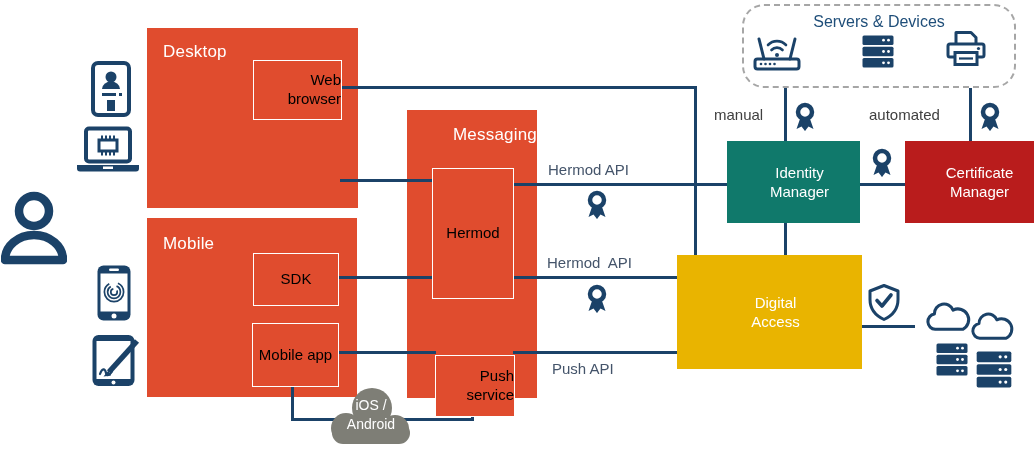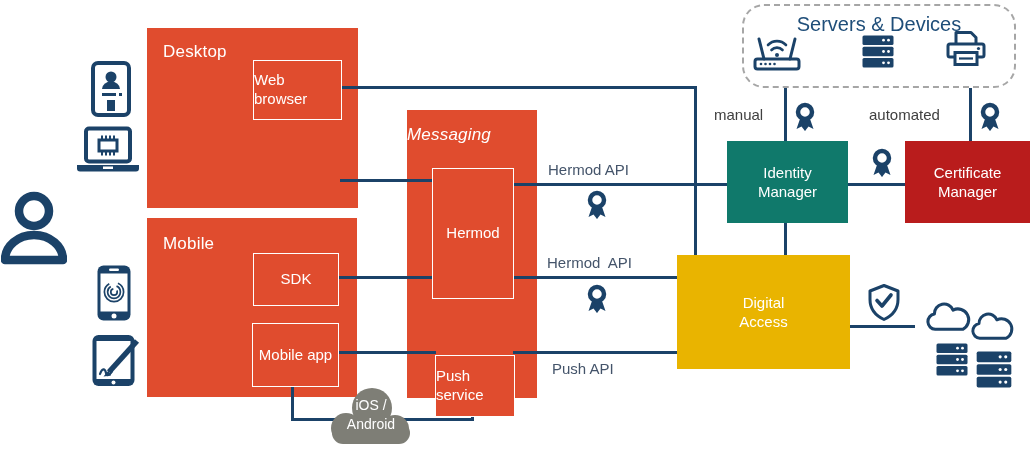--- a/index.html
+++ b/index.html
@@ -2,32 +2,32 @@
 <html><head>
 <meta charset="utf-8">
 <style>
   html,body{margin:0;padding:0;background:#fff;}
   .diagram{position:relative;width:1034px;height:454px;background:#fff;overflow:hidden;
            font-family:"Liberation Sans", sans-serif;}
   .abs{position:absolute;}
   
   .group{position:absolute;background:#E04C2E;}
   .group-title{color:#fff;font-size:17px;letter-spacing:.2px;}
-  .inner-box{position:absolute;background:#E04C2E;border:1.5px solid #fff;color:#ffffff;
-             display:flex;align-items:center;justify-content:center;text-align:left;
+  .inner-box{position:absolute;background:#E04C2E;border:1.5px solid #fff;color:#000000;
+             display:flex;align-items:center;justify-content:center;text-align:right;
              font-size:15px;line-height:1.25;}
   
   .solid-box{position:absolute;display:flex;align-items:center;justify-content:center;
-             text-align:center;color:#fff;font-size:15px;line-height:1.3;}
+             text-align:center;color:#fff;font-size:15px;line-height:1.3;padding-left:12px;}
   .teal{background:#10796B;}
   .blue{background:#b91c1c;}
   .yellow{background:#E9B400;}
   
   .zone{position:absolute;border:2px dashed #A6A6A6;border-radius:22px;background:#fff;box-sizing:border-box;}
-  .zone-title{position:absolute;left:0;right:0;text-align:center;color:#1F4E79;font-size:20px;}
+  .zone-title{position:absolute;left:0;right:0;text-align:center;color:#1F4E79;font-size:16px;}
   
   .hline,.vline{position:absolute;background:#1B4268;}
   .hline{height:3px;}
   .vline{width:3px;}
   
   .edge-label{position:absolute;font-size:15px;color:#44546A;white-space:nowrap;}
   .gray-label{position:absolute;font-size:15px;color:#404040;white-space:nowrap;}
   .pre{white-space:pre;}
   
   .icon{position:absolute;line-height:0;}
@@ -41,21 +41,21 @@
 
 <div class="diagram">
 
   <div class="group" style="left:147px;top:28px;width:211px;height:180px;">
     <div class="group-title abs" style="left:16px;top:14px;">Desktop</div>
   </div>
   <div class="group" style="left:147px;top:218px;width:210px;height:179px;">
     <div class="group-title abs" style="left:16px;top:16px;">Mobile</div>
   </div>
   <div class="group" style="left:407px;top:110px;width:130px;height:288px;">
-    <div class="group-title abs" style="left:0;right:0;top:15px;text-align:left;font-style:italic;">Messaging</div>
+    <div class="group-title abs" style="left:0;right:0;top:15px;text-align:right;">Messaging</div>
   </div>
 
   <div class="hline" style="left:340px;top:86px;width:357px;"></div>
   <div class="vline" style="left:694px;top:86px;height:170px;"></div>
   <div class="hline" style="left:340px;top:179px;width:93px;"></div>
   <div class="hline" style="left:512px;top:183px;width:215px;"></div>
   <div class="hline" style="left:337px;top:276px;width:96px;"></div>
   <div class="hline" style="left:512px;top:276px;width:165px;"></div>
   <div class="hline" style="left:337px;top:351px;width:99px;"></div>
   <div class="hline" style="left:513px;top:351px;width:164px;"></div>

